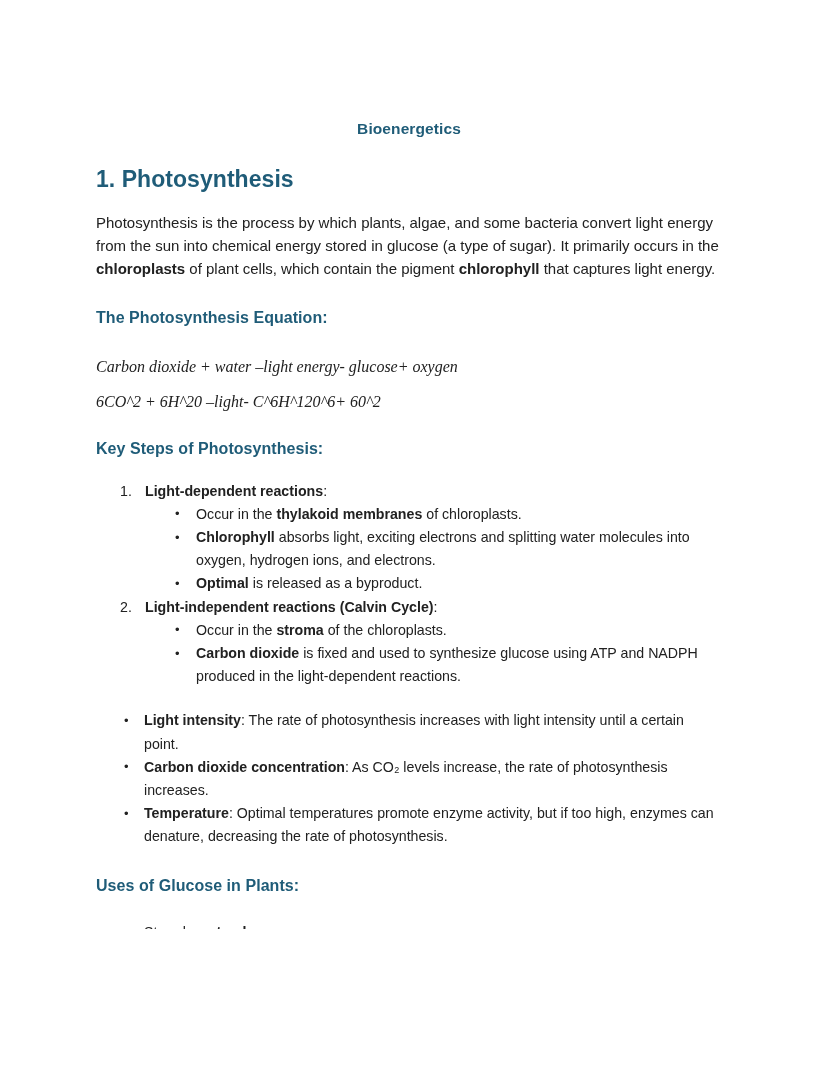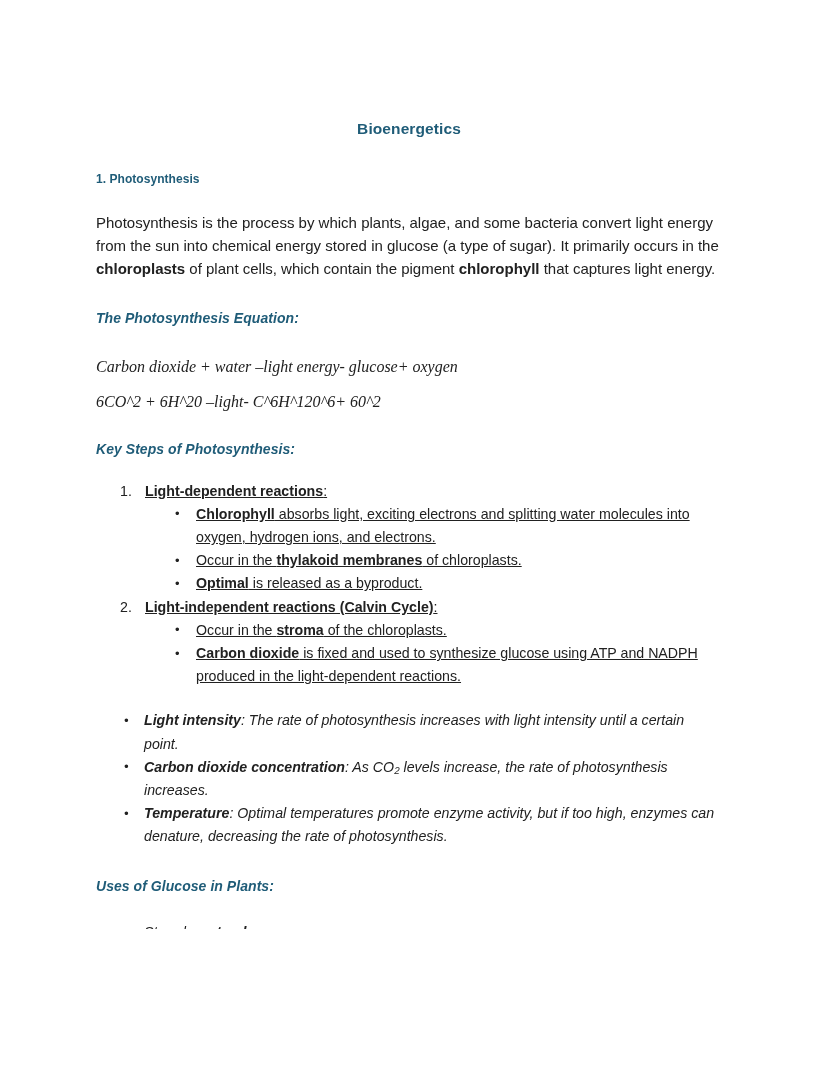--- a/index.html
+++ b/index.html
@@ -29,40 +29,39 @@
     color: #1f5c78;
     font-size: 15.5px;
     font-weight: bold;
     letter-spacing: .1px;
     margin: 0;
     padding-top: 119px;
     line-height: 19px;
   }
   h2.section-heading {
     color: #1f5c78;
-    font-size: 12px;
+    font-size: 23px;
     font-weight: bold;
     margin: 0;
     padding-top: 30px;
     line-height: 22px;
     letter-spacing: .05px;
   }
   p.body-text {
     font-size: 15px;
     line-height: 23.2px;
     margin: 0;
     padding-top: 21px;
     color: #212121;
     text-align: left;
   }
   h3.sub-heading {
     color: #1f5c78;
-    font-size: 14px;
+    font-size: 16px;
     font-weight: bold;
-    font-style: italic;
     margin: 0;
     line-height: 20px;
     padding-top: 27px;
     letter-spacing: .05px;
   }
   .equation {
     font-family: "Liberation Serif", serif;
     font-style: italic;
     font-size: 16px;
     line-height: 21px;
@@ -70,21 +69,20 @@
     margin: 0;
   }
   .equation.first { padding-top: 28px; font-style: italic; }
   .equation.second { padding-top: 14px; }
 
   ol.numbered {
     margin: 0;
     padding: 21px 0 0 0;
     list-style: none;
     counter-reset: stepnum;
-    text-decoration: underline;
   }
   ol.numbered > li {
     position: relative;
     counter-increment: stepnum;
     padding-left: 49px;
     font-size: 14.2px;
     line-height: 23.2px;
     margin-bottom: 0;
   }
   ol.numbered > li > .num-marker {
@@ -115,21 +113,20 @@
     position: absolute;
     left: 30px;
     top: -0.5px;
     font-size: 13px;
     color: #212121;
   }
   ul.flat-bullets {
     margin: 0;
     padding: 21px 0 0 0;
     list-style: none;
-    font-style: italic;
   }
   ul.flat-bullets > li {
     position: relative;
     padding-left: 48px;
     font-size: 14.2px;
     line-height: 23.2px;
     color: #212121;
   }
   ul.flat-bullets > li::before {
     content: "\2022";
@@ -158,22 +155,22 @@
   <p class="equation first">Carbon dioxide + water –light energy- glucose+ oxygen</p>
   <p class="equation second">6CO^2 + 6H^20 –light- C^6H^120^6+ 60^2</p>
 
   <h3 class="sub-heading">Key Steps of Photosynthesis:</h3>
 
   <ol class="numbered">
     <li>
       <span class="num-marker"></span>
       <b>Light-dependent reactions</b><span>:</span>
       <ul class="sub-bullets">
+        <li><span>Occur in the </span><b>thylakoid membranes</b><span> of chloroplasts.</span></li>
         <li><span></span><b>Chlorophyll</b><span> absorbs light, exciting electrons and splitting water molecules into oxygen, hydrogen ions, and electrons.</span></li>
-        <li><span>Occur in the </span><b>thylakoid membranes</b><span> of chloroplasts.</span></li>
         <li><span></span><b>Optimal</b><span> is released as a byproduct.</span></li>
       </ul>
     </li>
     <li>
       <span class="num-marker"></span>
       <b>Light-independent reactions (Calvin Cycle)</b><span>:</span>
       <ul class="sub-bullets">
         <li><span>Occur in the </span><b>stroma</b><span> of the chloroplasts.</span></li>
         <li><span></span><b>Carbon dioxide</b><span> is fixed and used to synthesize glucose using ATP and NADPH produced in the light-dependent reactions.</span></li>
       </ul>

